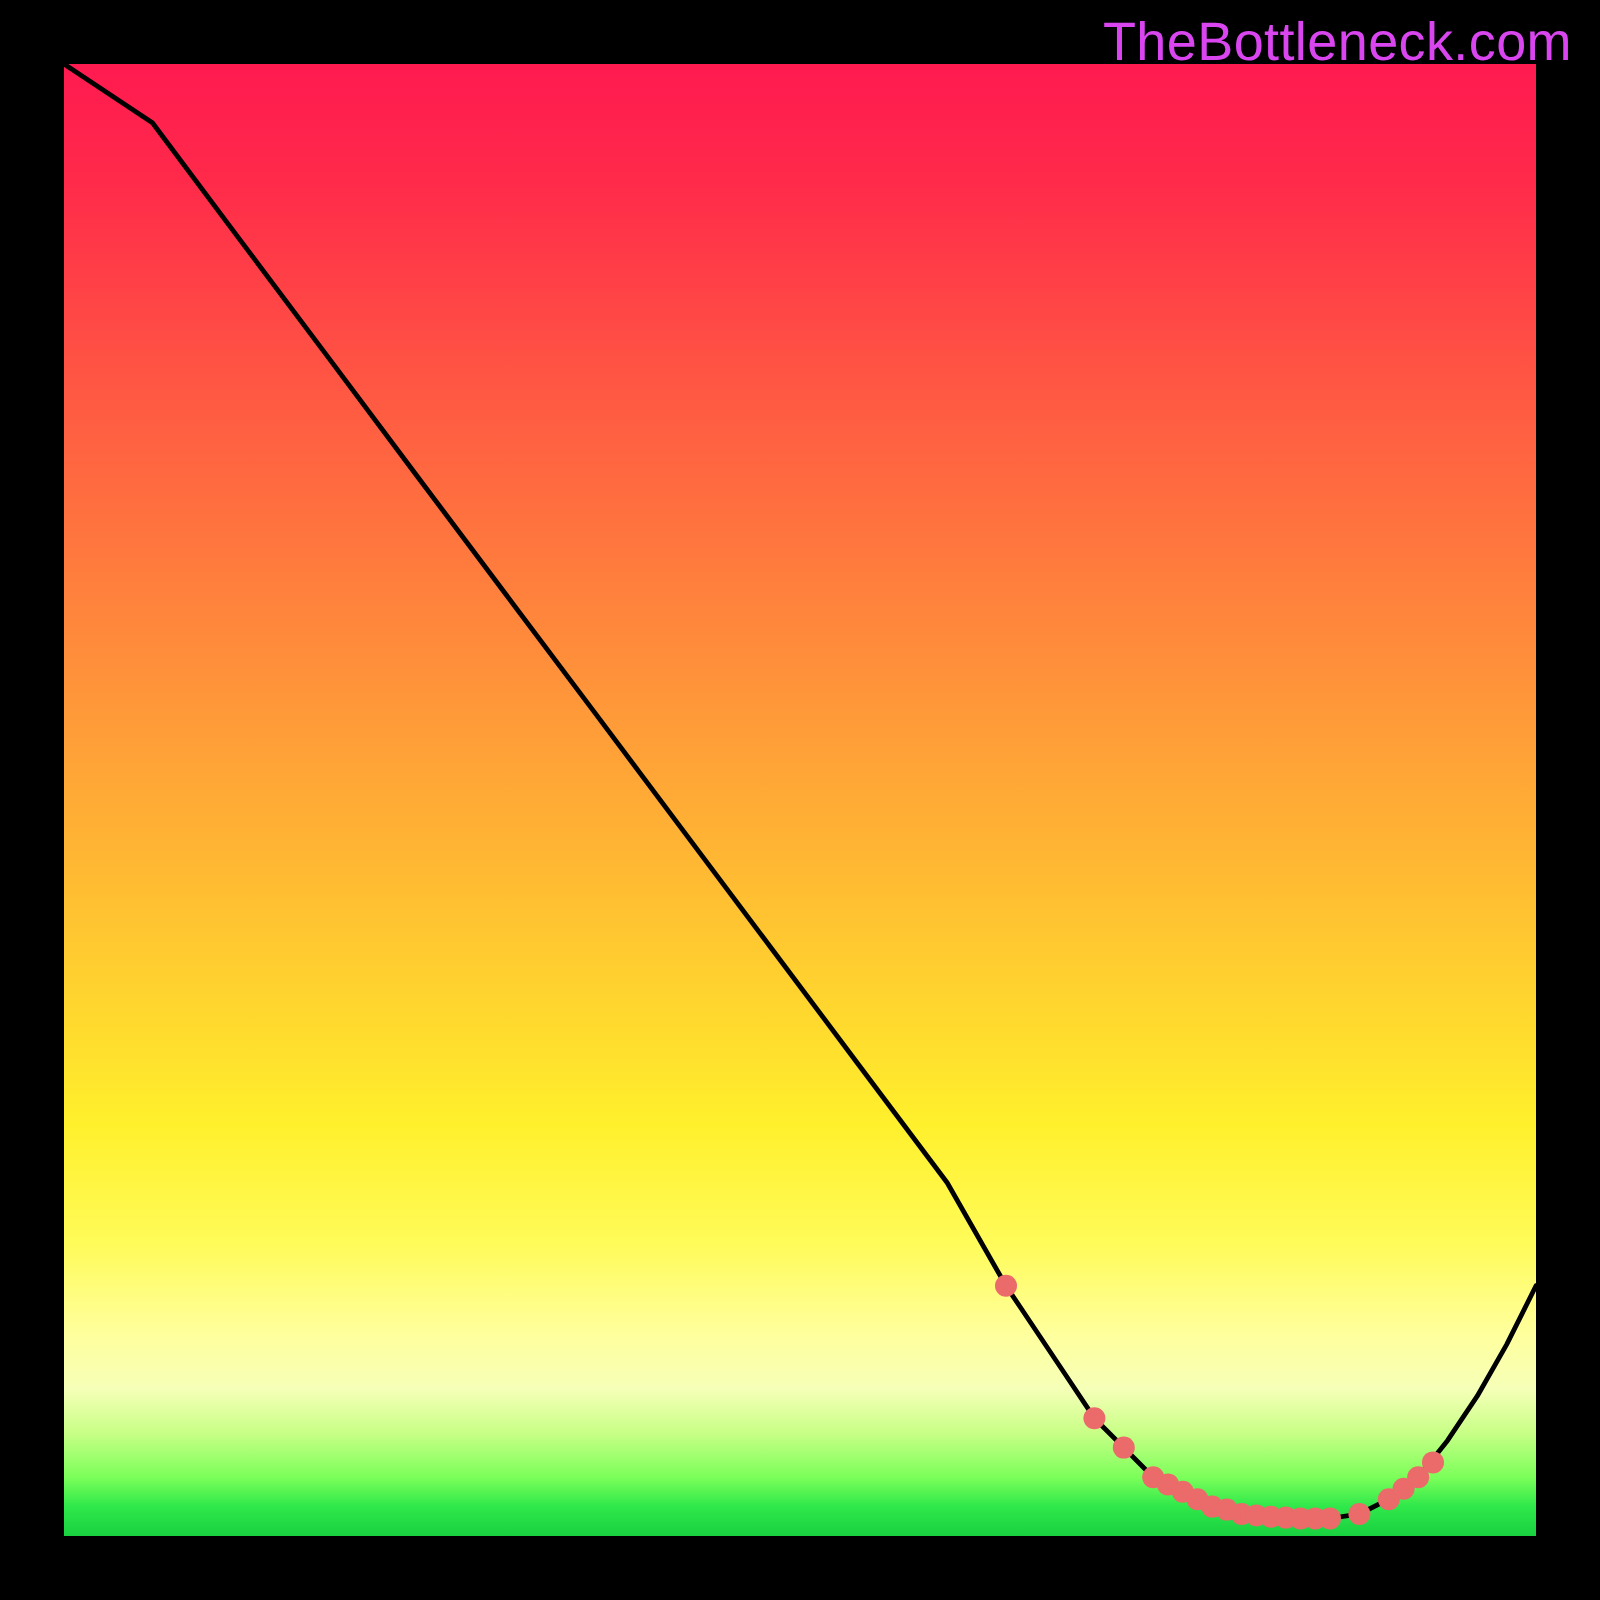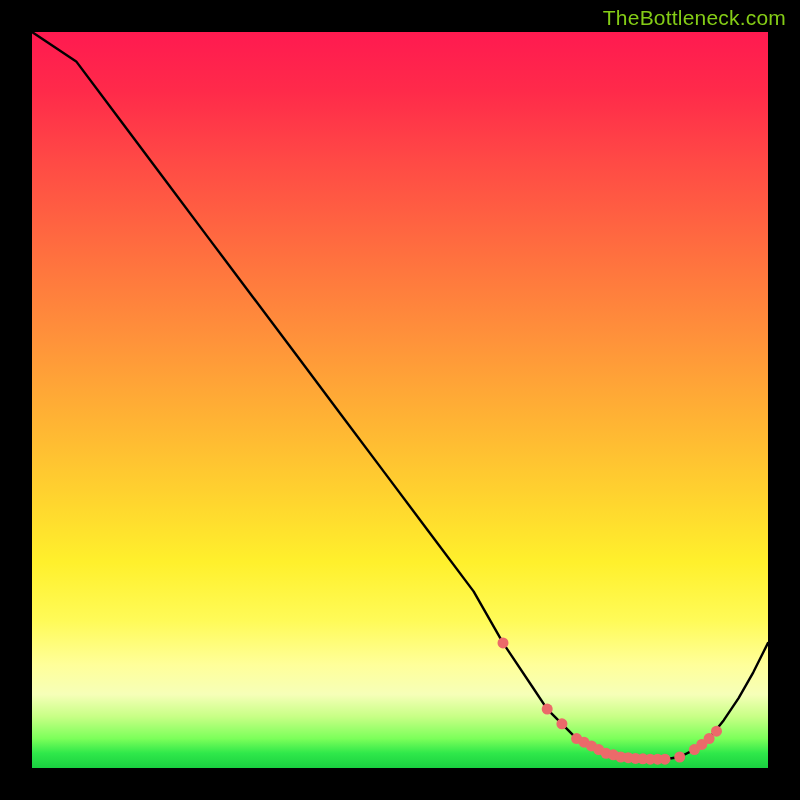--- a/index.html
+++ b/index.html
@@ -40,22 +40,22 @@
       #c8ff86 93%,
       #7cff5a 96%,
       #2fe84a 98%,
       #19d040 100%
     );
   }
   .watermark {
     position: absolute;
     top: 6px;
     right: 14px;
-    color: #84cc16;
-    font-size: 21px;
+    color: #d946ef;
+    font-size: 27px;
     font-weight: 500;
     letter-spacing: 0.2px;
     user-select: none;
   }
   svg.curve {
     position: absolute;
     left: 0;
     top: 0;
     width: 736px;
     height: 736px;

